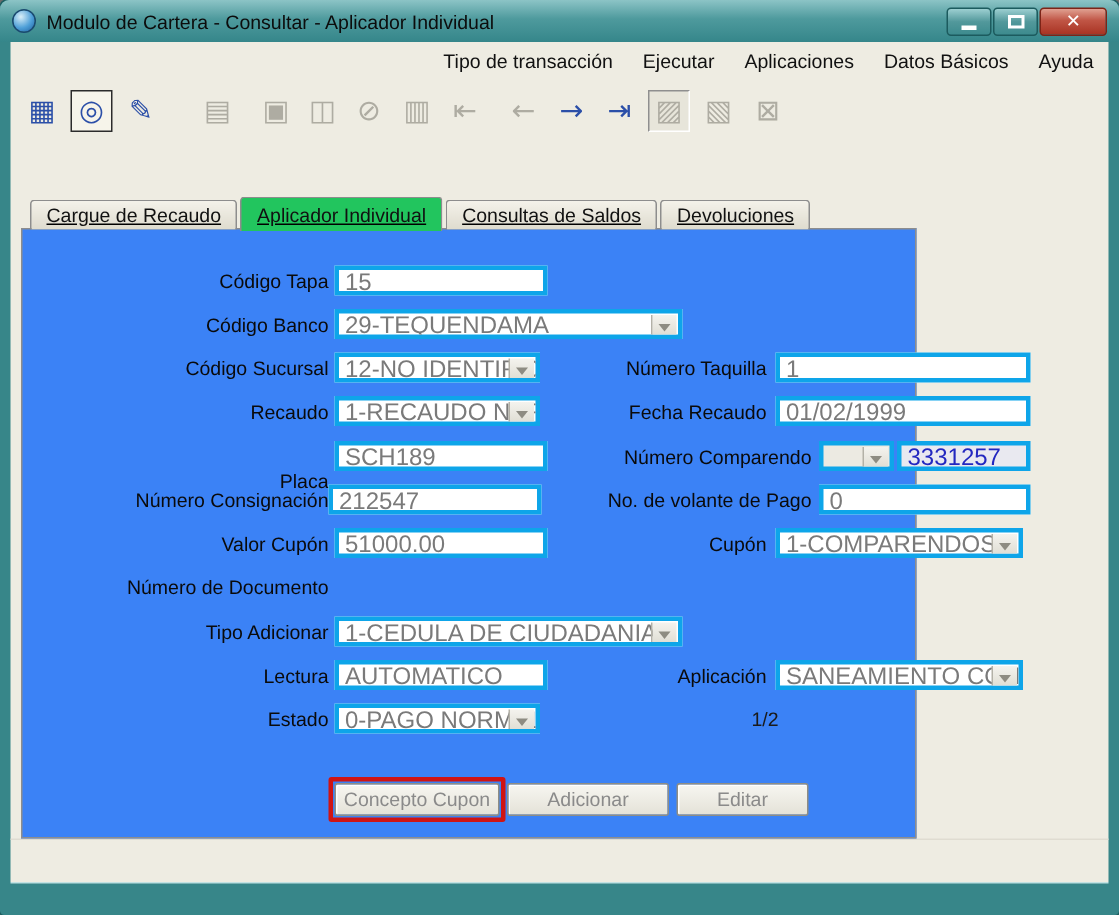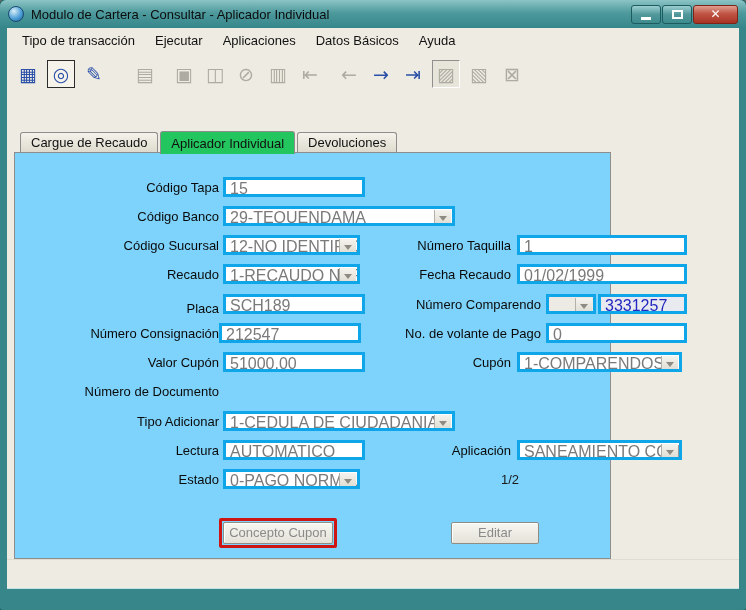--- a/index.html
+++ b/index.html
@@ -26,45 +26,45 @@
   .winbtn.close { width: 45px; background: linear-gradient(#e0a091, #c05545 45%, #a83323);
                   border-color: #7d2417; }
   .g-min { width: 10px; height: 3px; background: #fff; margin-top: 7px; }
   .g-max { width: 11px; height: 9px; border: 2px solid #fff; }
   .g-close { color: #fff; font-size: 12px; font-weight: bold; line-height: 17px; }
 
   
   .client { position: absolute; left: 7px; right: 7px; top: 28px; height: 560px; background: #eeece2; }
 
   .menubar { position: absolute; top: 0; left: 0; right: 0; height: 24px; display: flex;
-             align-items: center; padding-left: 5px; }
+             align-items: center; padding-left: 5px; justify-content: flex-end; }
   .menu-item { font-size: 13px; color: #111; padding: 3px 10px; }
 
   .toolbar { position: absolute; top: 24px; left: 0; right: 0; height: 46px; }
   .tbicon { position: absolute; top: 8px; width: 28px; height: 28px; font-size: 19px;
             line-height: 26px; text-align: center; border: 1px solid transparent;
             font-family: "DejaVu Sans", sans-serif; }
   .tbicon.on  { color: #2b4fa8; }
   .tbicon.off { color: #aeaca2; }
   .tbicon.on.pressed  { border-color: #2b2b2b; background: #f6f4ea; }
   .tbicon.off.pressed { border-style: solid; border-color: #8f8f8f #ffffff #ffffff #8f8f8f;
                         background: #e7e5da; }
 
   
   .tabbar { position: absolute; left: 13px; top: 102px; height: 23px; display: flex;
-            align-items: center; z-index: 3; }
+            align-items: flex-end; z-index: 3; text-decoration: underline; }
   .tab { height: 20px; padding: 0 10px; font-size: 13px; line-height: 20px; color: #111;
          background: linear-gradient(#f4f2ea, #dedbce); border: 1px solid #8d8d8d;
          border-bottom: none; border-radius: 3px 3px 0 0; margin-right: 2px; }
   .tab.active { height: 23px; line-height: 23px; background: #22c55e; position: relative;
                 z-index: 4; margin-bottom: -1px; }
 
   
   .panel { position: absolute; left: 7px; top: 124px; width: 597px; height: 407px;
-           background: #7dd3fc; border: 1px solid #8d8d8d; z-index: 2; }
+           background: #3b82f6; border: 1px solid #8d8d8d; z-index: 2; }
   .lbl { position: absolute; width: 200px; text-align: right; font-size: 13px; color: #0a0a0a; }
   .field, .select { position: absolute; height: 20px; background: #fff;
                     border: 3px solid #0ea5e9; font-size: 16px; line-height: 18px;
                     color: #7a7a7a; padding: 0 4px; overflow: hidden; white-space: nowrap; }
   .select { padding-right: 20px; }
   .dd { position: absolute; right: 1px; top: 1px; width: 17px; height: 16px;
         background: linear-gradient(#f4f3ee, #dcdacf); border-left: 1px solid #b3b1a7;
         display: flex; align-items: center; justify-content: center; }
   .dd::after { content: ""; border-left: 4px solid transparent; border-right: 4px solid transparent;
                border-top: 5px solid #8e8c82; }
@@ -125,20 +125,21 @@
         <span class="tbicon on" style="left: 360px;">→</span>
         <span class="tbicon on" style="left: 392px;">⇥</span>
         <span class="tbicon off pressed" style="left: 425px;">▨</span>
         <span class="tbicon off" style="left: 458px;">▧</span>
         <span class="tbicon off" style="left: 491px;">⊠</span>
       </div>
 
     <div class="tabbar">
       <div class="tab">Cargue de Recaudo</div>
       <div class="tab active">Aplicador Individual</div>
+      <div class="tab">Consultas de Saldos</div>
       <div class="tab">Devoluciones</div>
     </div>
 
     <div class="panel">
 
       <span class="lbl" style="left:4px;top:27px">Código Tapa</span>
       <div class="field" style="left:208px;top:24px;width:142px">15</div>
 
       <span class="lbl" style="left:4px;top:56px">Código Banco</span>
       <div class="select" style="left:208px;top:53px;width:232px">
@@ -155,21 +156,21 @@
       <div class="field" style="left:502px;top:82px;width:170px">1</div>
 
       <span class="lbl" style="left:4px;top:114px">Recaudo</span>
       <div class="select" style="left:208px;top:111px;width:137px">
         <span>1-RECAUDO NORMAL</span>
         <span class="dd"></span>
       </div>
       <span class="lbl" style="left:296px;top:114px">Fecha Recaudo</span>
       <div class="field" style="left:502px;top:111px;width:170px">01/02/1999</div>
 
-      <span class="lbl" style="left:4px;top:148px">Placa</span>
+      <span class="lbl" style="left:4px;top:160px">Placa</span>
       <div class="field" style="left:208px;top:141px;width:142px">SCH189</div>
       <span class="lbl" style="left:326px;top:144px">Número Comparendo</span>
       <div class="select combo-empty" style="left:531px;top:141px;width:50px">
         <span></span>
         <span class="dd"></span>
       </div>
       <div class="field val-blue" style="left:583px;top:141px;width:89px">3331257</div>
 
       <span class="lbl" style="left:4px;top:173px">Número Consignación</span>
       <div class="field" style="left:204px;top:170px;width:142px">212547</div>
@@ -202,20 +203,21 @@
 
       <span class="lbl" style="left:4px;top:319px">Estado</span>
       <div class="select" style="left:208px;top:316px;width:137px">
         <span>0-PAGO NORMAL</span>
         <span class="dd"></span>
       </div>
       <span class="pagenum" style="left:486px;top:319px">1/2</span>
 
       <div class="hl-red" style="left:204px;top:365px;width:118px;height:30px"></div>
       <div class="btn" style="left:208px;top:369px;width:110px">Concepto Cupon</div>
+      <div class="btn" style="left:323px;top:369px;width:108px">Adicionar</div>
       <div class="btn" style="left:436px;top:369px;width:88px">Editar</div>
 
     </div>
 
     <div class="statusbar"></div>
 
   </div>
 </div>
 
 </body></html>

